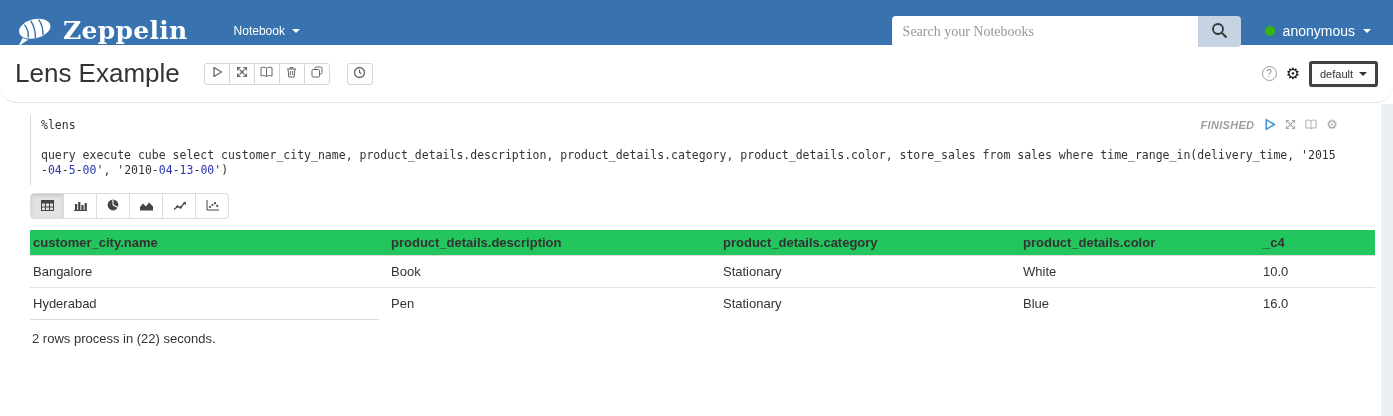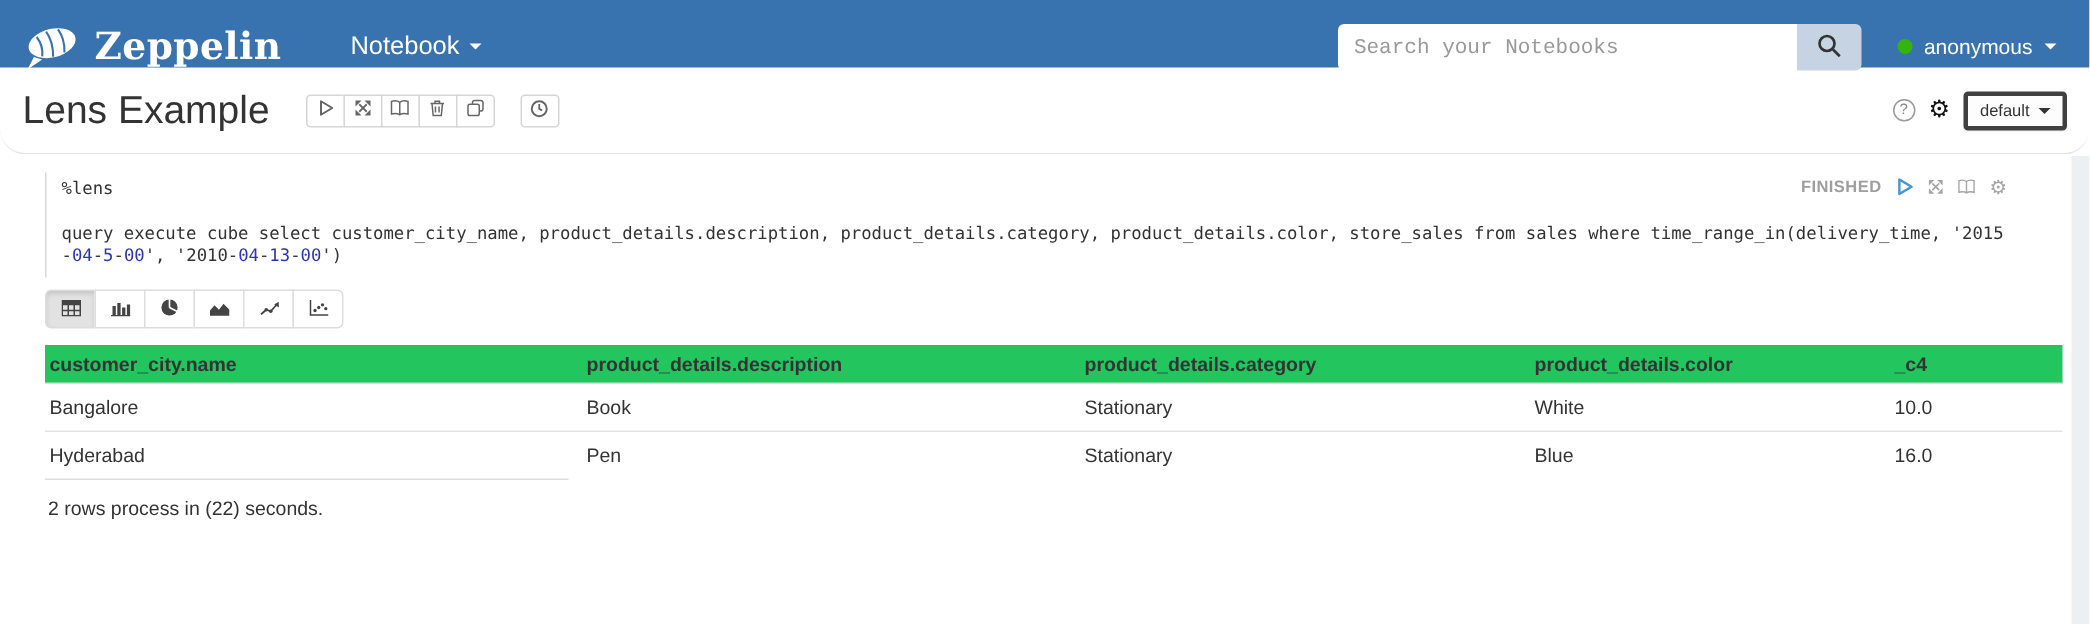--- a/index.html
+++ b/index.html
@@ -6,25 +6,25 @@
   html,body { margin:0; padding:0; }
   body {
     width:1393px; height:416px; overflow:hidden; position:relative;
     background:#fff; font-family:"Liberation Sans", sans-serif; color:#333;
   }
 
   
   .navbar { height:45px; background:#3873b0; display:flex; padding:16px 10px 0 14px; }
   .logo { margin-right:9px; display:flex; align-items:center; }
   .brand { font-family:"DejaVu Serif", serif; font-weight:bold; color:#fff; font-size:25px; letter-spacing:.3px; cursor:pointer; }
-  .nav-item { color:#fff; font-size:17px; margin-left:46px; display:flex; align-items:center; gap:7px; cursor:pointer; }
+  .nav-item { color:#fff; font-size:12px; margin-left:46px; display:flex; align-items:center; gap:7px; cursor:pointer; }
   .caret { width:0; height:0; border-left:4px solid transparent; border-right:4px solid transparent; border-top:4px solid #fff; display:inline-block; }
   .spacer { flex:1; }
   .search-group { display:flex; height:31px; margin-right:24px; }
-  .search-input { width:306px; border:none; outline:none; border-radius:4px 0 0 4px; padding:0 11px; font-size:14px; color:#555; font-family:Liberation Mono, monospace; }
+  .search-input { width:306px; border:none; outline:none; border-radius:4px 0 0 4px; padding:0 11px; font-size:14px; color:#555; font-family:Liberation Serif, serif; }
   .search-input::placeholder { color:#999; }
   .search-btn { width:43px; background:#c5d3e2; border:none; border-radius:0 4px 4px 0; display:flex; align-items:center; justify-content:center; cursor:pointer; }
   .user { display:flex; align-items:center; gap:8px; color:#fff; font-size:14px; margin-right:12px; cursor:pointer; }
   .status-dot { width:10px; height:10px; border-radius:50%; background:#35b50c; }
 
   
   .note-header { height:58px; display:flex; align-items:center; padding:0 15px; border-bottom:1px solid #e4e4e4;border-radius:17px; }
   .note-title { font-size:26px; color:#333; cursor:pointer; }
   .btn-group { display:flex; margin-left:24px; }
   .tb-btn { width:26px; height:22px; border:1px solid #d5d5d5; background:#fff; margin-left:-1px; display:flex; align-items:center; justify-content:center; color:#666; cursor:pointer; padding:0; }
@@ -36,21 +36,21 @@
   .gear-black { font-size:16px; color:#111; cursor:pointer; line-height:1; }
   .default-btn { font-size:11px; color:#333; background:#fdfdfd; border:3px solid #404040; border-radius:3px; padding:4px 8px; display:flex; align-items:center; gap:6px; cursor:pointer; box-shadow:0 1px 1px rgba(0,0,0,.05); }
   .default-btn .caret { border-top-color:#333; }
 
   
   .scroll-strip { position:absolute; right:0; top:104px; width:12px; height:312px; background:#edf0f3; }
 
   
   .paragraph { position:relative; margin:12px 28px 0 30px; }
   .para-status { position:absolute; right:27px; top:3px; display:flex; align-items:center; gap:9px; }
-  .status-label { font-size:11px; font-weight:bold; color:#9e9e9e; letter-spacing:.3px; }
+  .status-label { font-size:11px; font-weight:bold; color:#9e9e9e; letter-spacing:.3px;font-style:italic; }
   .p-icon { color:#a5a5a5; display:flex; align-items:center; cursor:pointer; }
   .p-icon.blue { color:#4596d1; }
   .p-gear { font-size:13px; color:#a5a5a5; line-height:1; cursor:pointer; }
 
   .editor { border-left:1px solid #d8d8d8; padding:3px 0 7px 10px; font-family:"DejaVu Sans Mono", monospace; font-size:11.5px; line-height:15px; color:#333; cursor:text; }
   .interp-line { margin-bottom:15px; }
   .tok-n { color:#2b35af; }
   .tok-d { color:#333; }
 
   .chart-btn-group { display:flex; margin-top:8px; }

